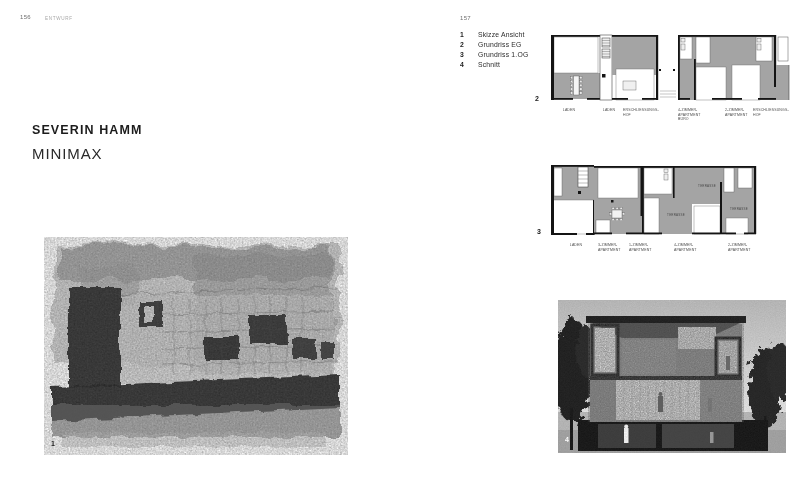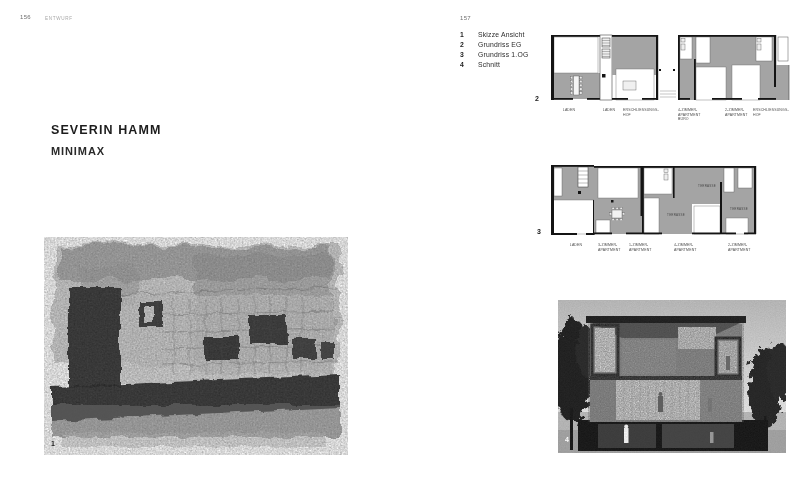--- a/index.html
+++ b/index.html
@@ -8,23 +8,23 @@
   .spread { position:relative; width:800px; height:488px; background:#ffffff; }
 
   
   .folio { position:absolute; font-size:6px; color:#6f6f6f; letter-spacing:0.3px; }
   .folio-left  { left:20px; top:14px; }
   .folio-right { left:460px; top:15px; }
   .running-head { position:absolute; left:45px; top:15.5px; font-size:4.6px;
                   color:#a8a8a8; letter-spacing:0.7px; }
 
   
-  .title-block { position:absolute; left:51px; top:123px; color:#1c1c1c; }
+  .title-block { position:absolute; left:32px; top:123px; color:#1c1c1c; }
   .title-block .author { font-size:12.5px; font-weight:bold; letter-spacing:1.1px; margin-bottom:8px; }
-  .title-block .line   { font-size:11px; font-weight:bold; letter-spacing:0.9px;
+  .title-block .line   { font-size:15px; font-weight:normal; letter-spacing:0.9px;
                          color:#2a2a2a; margin-bottom:7.5px; }
 
   
   .legend { position:absolute; left:460px; top:31px; }
   .legend-row { display:flex; height:10px; align-items:flex-start; }
   .legend-num { width:18px; font-size:6.8px; font-weight:bold; color:#1c1c1c; }
   .legend-label { font-size:6.8px; color:#2a2a2a; letter-spacing:0.2px; }
 
   
   .fig { position:absolute; }

